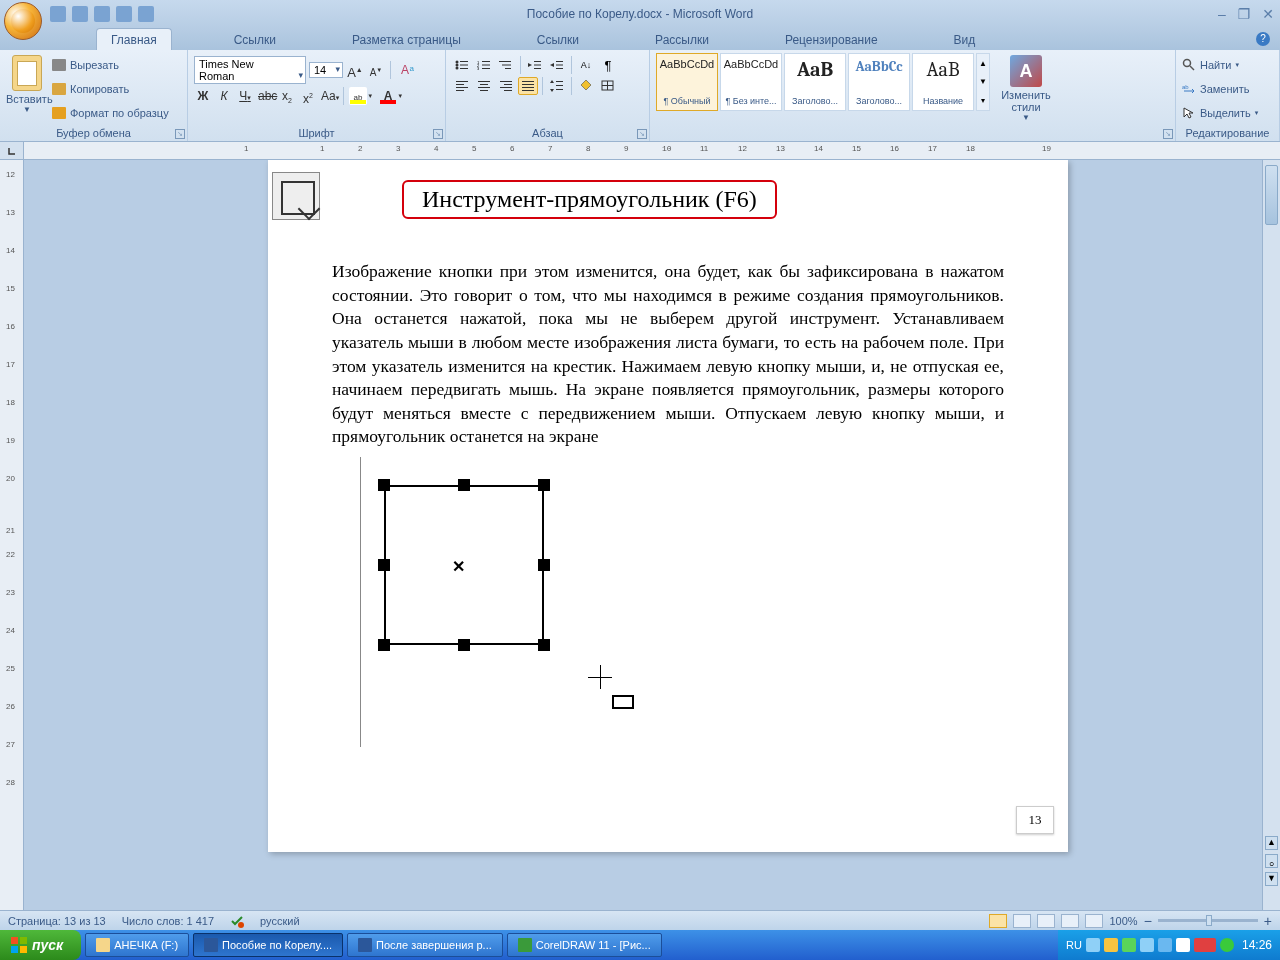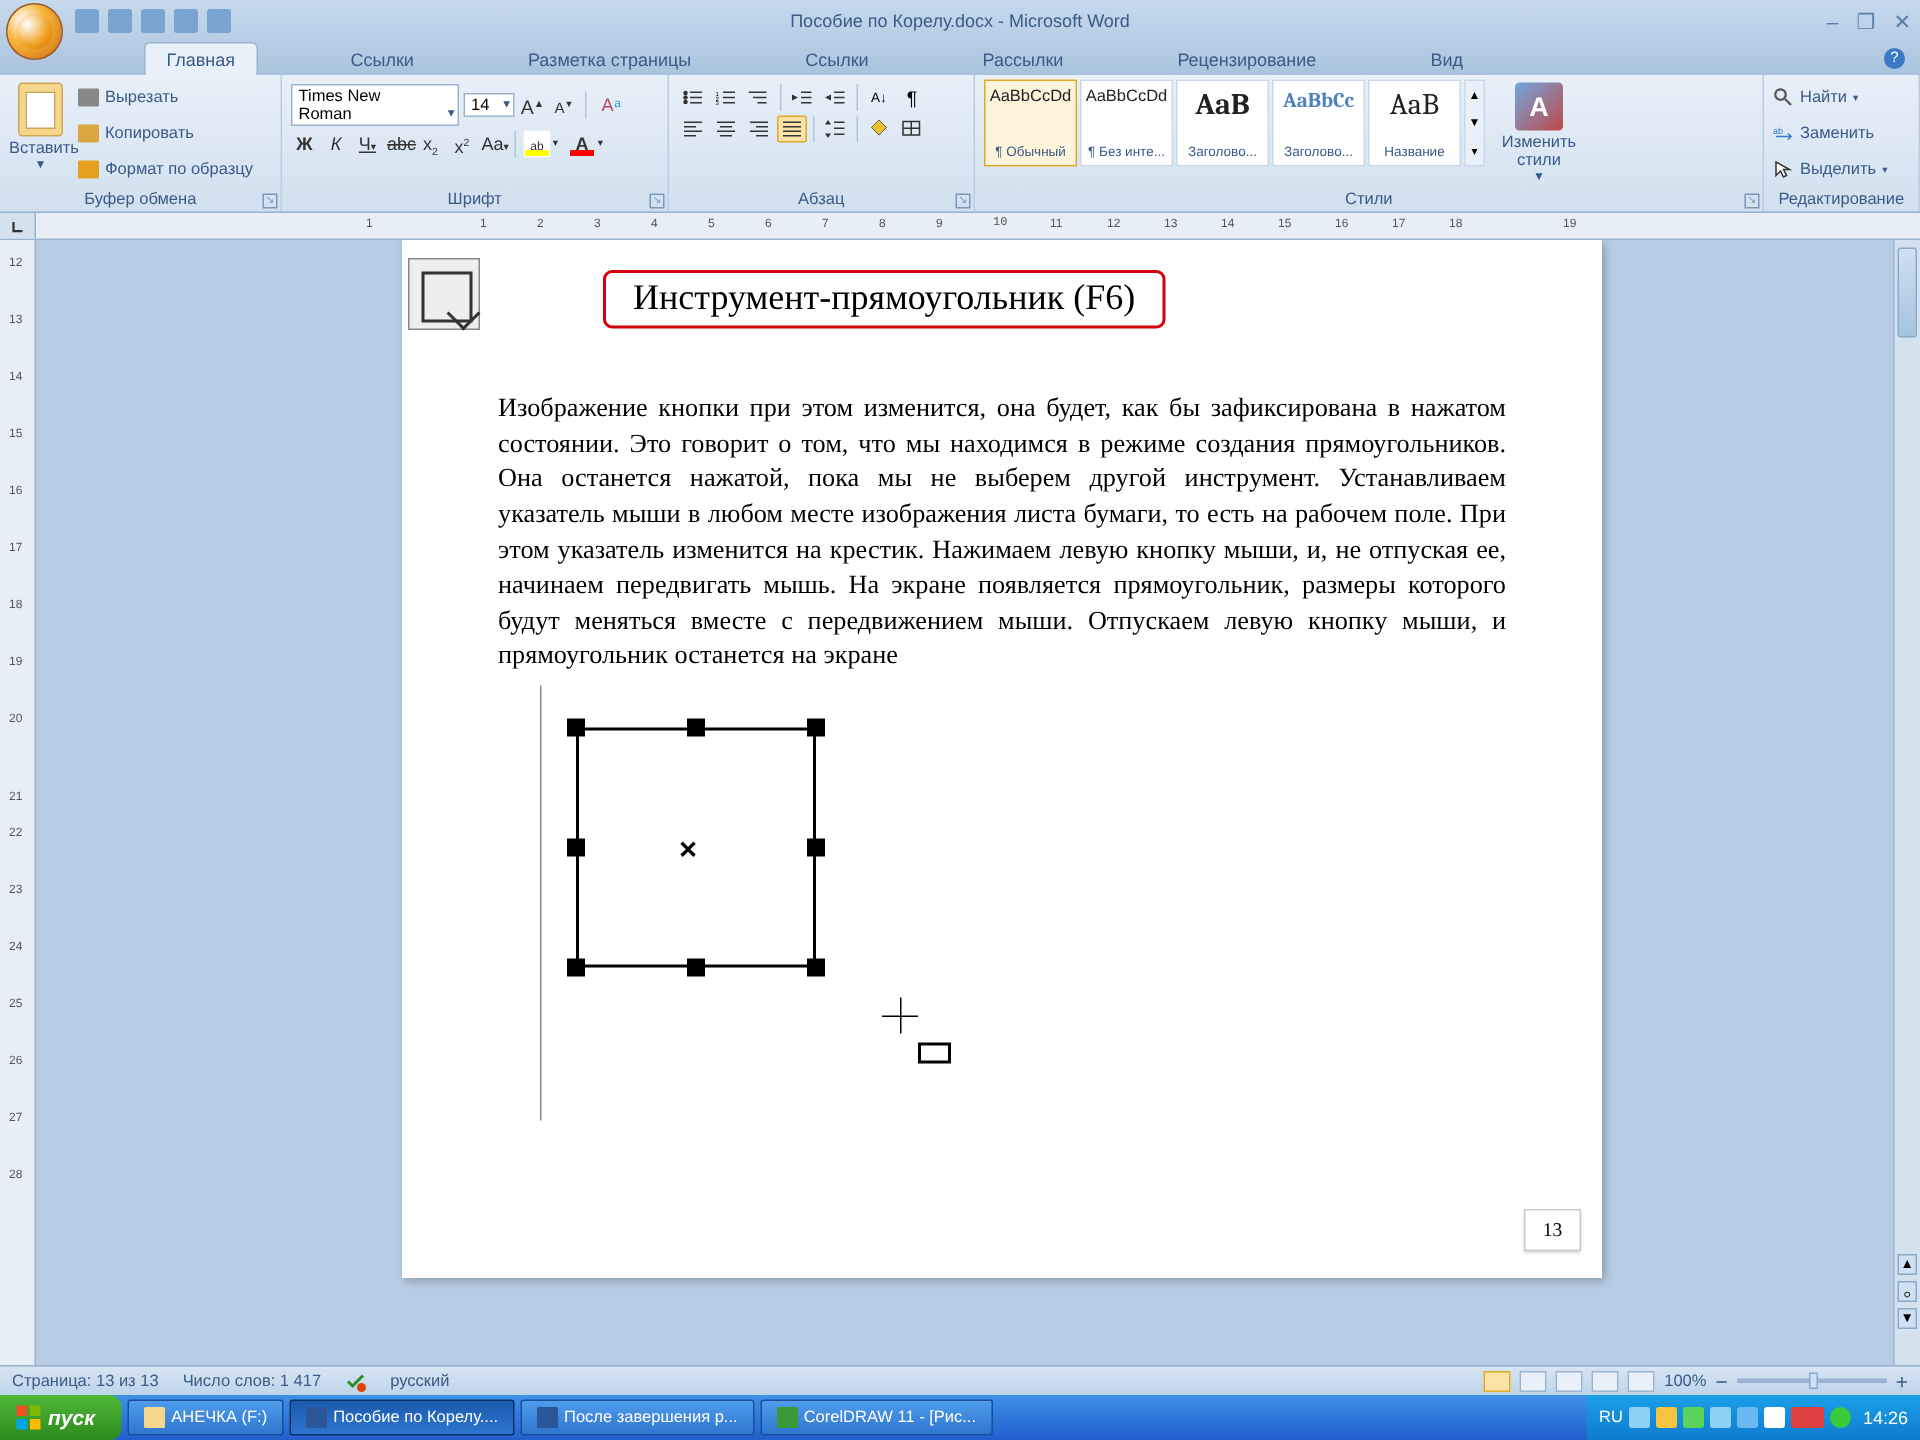--- a/index.html
+++ b/index.html
@@ -351,21 +351,20 @@
           <span style="font-size:8px">▲</span>
           <span style="font-size:8px">▼</span>
           <span style="font-size:8px">▾</span>
         </div>
       <div class="change-style">
         <div class="change-ico"></div>
         <div>Изменить стили</div>
           <div style="font-size:8px">▼</div>
       </div>
     </div>
-    <div class="group-label">Стили</div>
     <div class="group-dlg">↘</div>
   </div>
 
   <div class="group" style="width:104px">
     <div class="group-body edit-body">
       <div class="edit-item">
           <svg class="find-ico" viewBox="0 0 14 14">
             <circle cx="5" cy="5" r="3.5" fill="none" stroke="#555" stroke-width="1.5"></circle>
             <line x1="8" y1="8" x2="12" y2="12" stroke="#555" stroke-width="1.5"></line>
           </svg>

